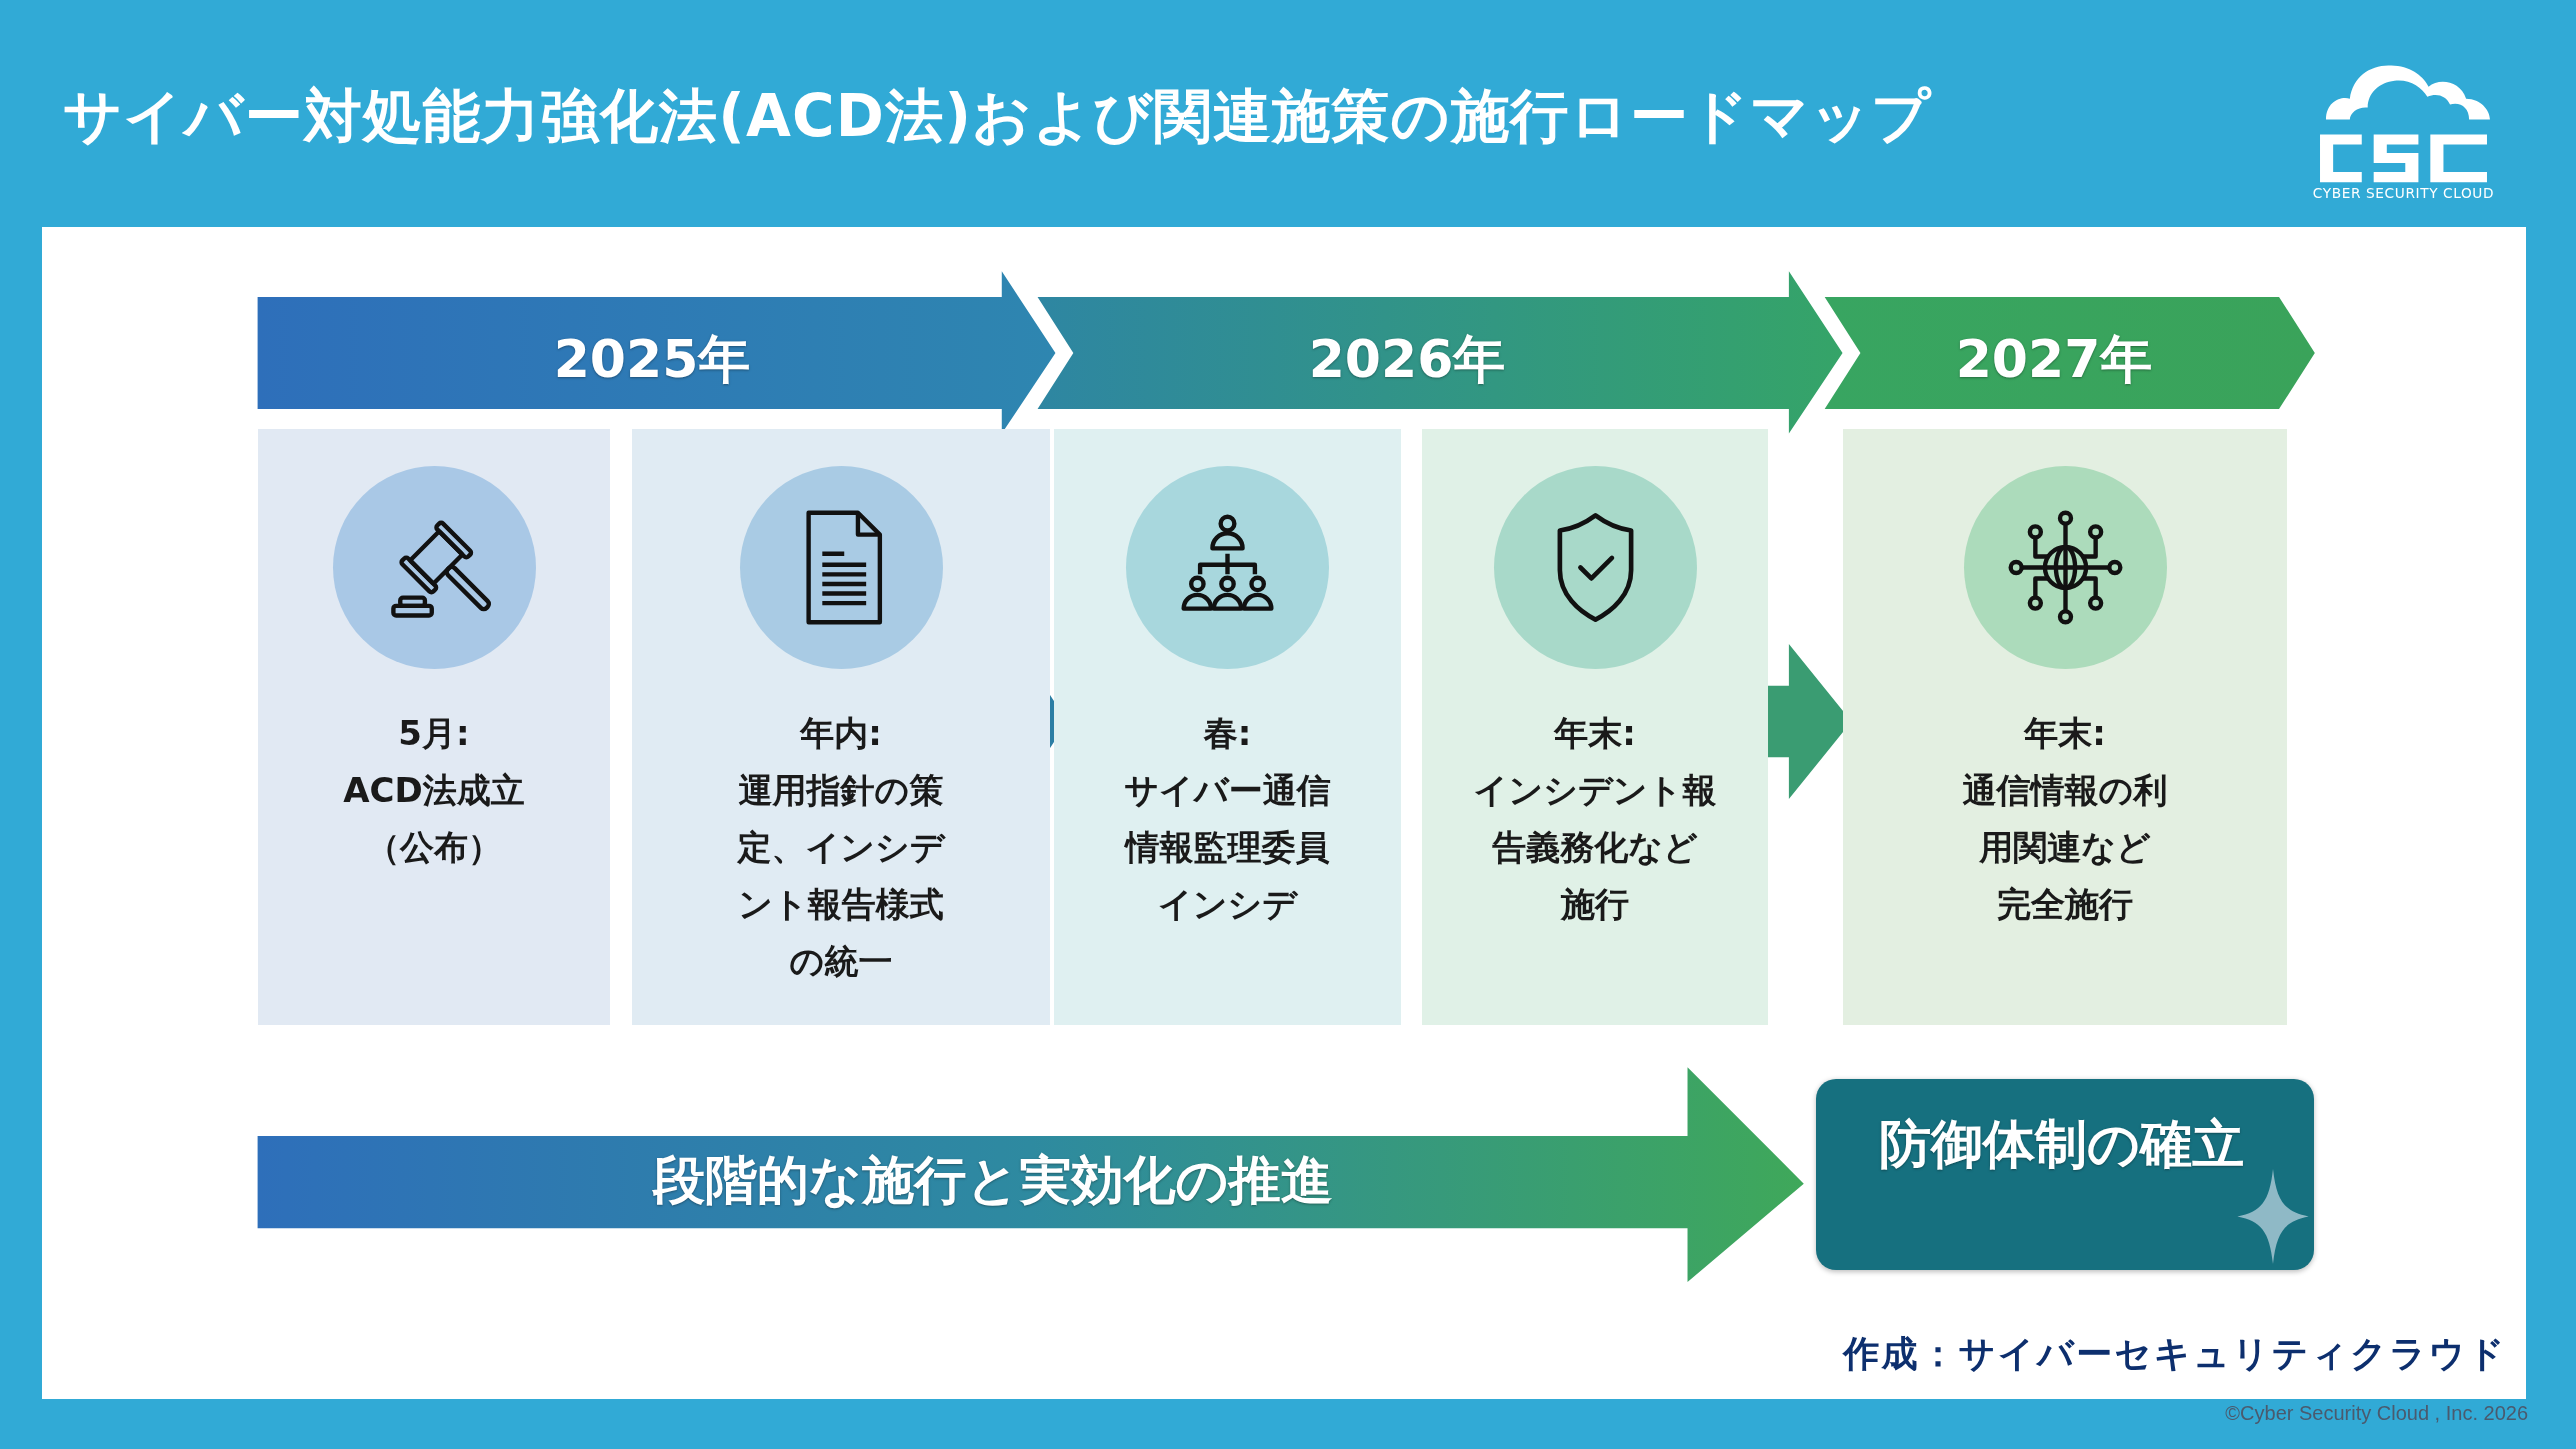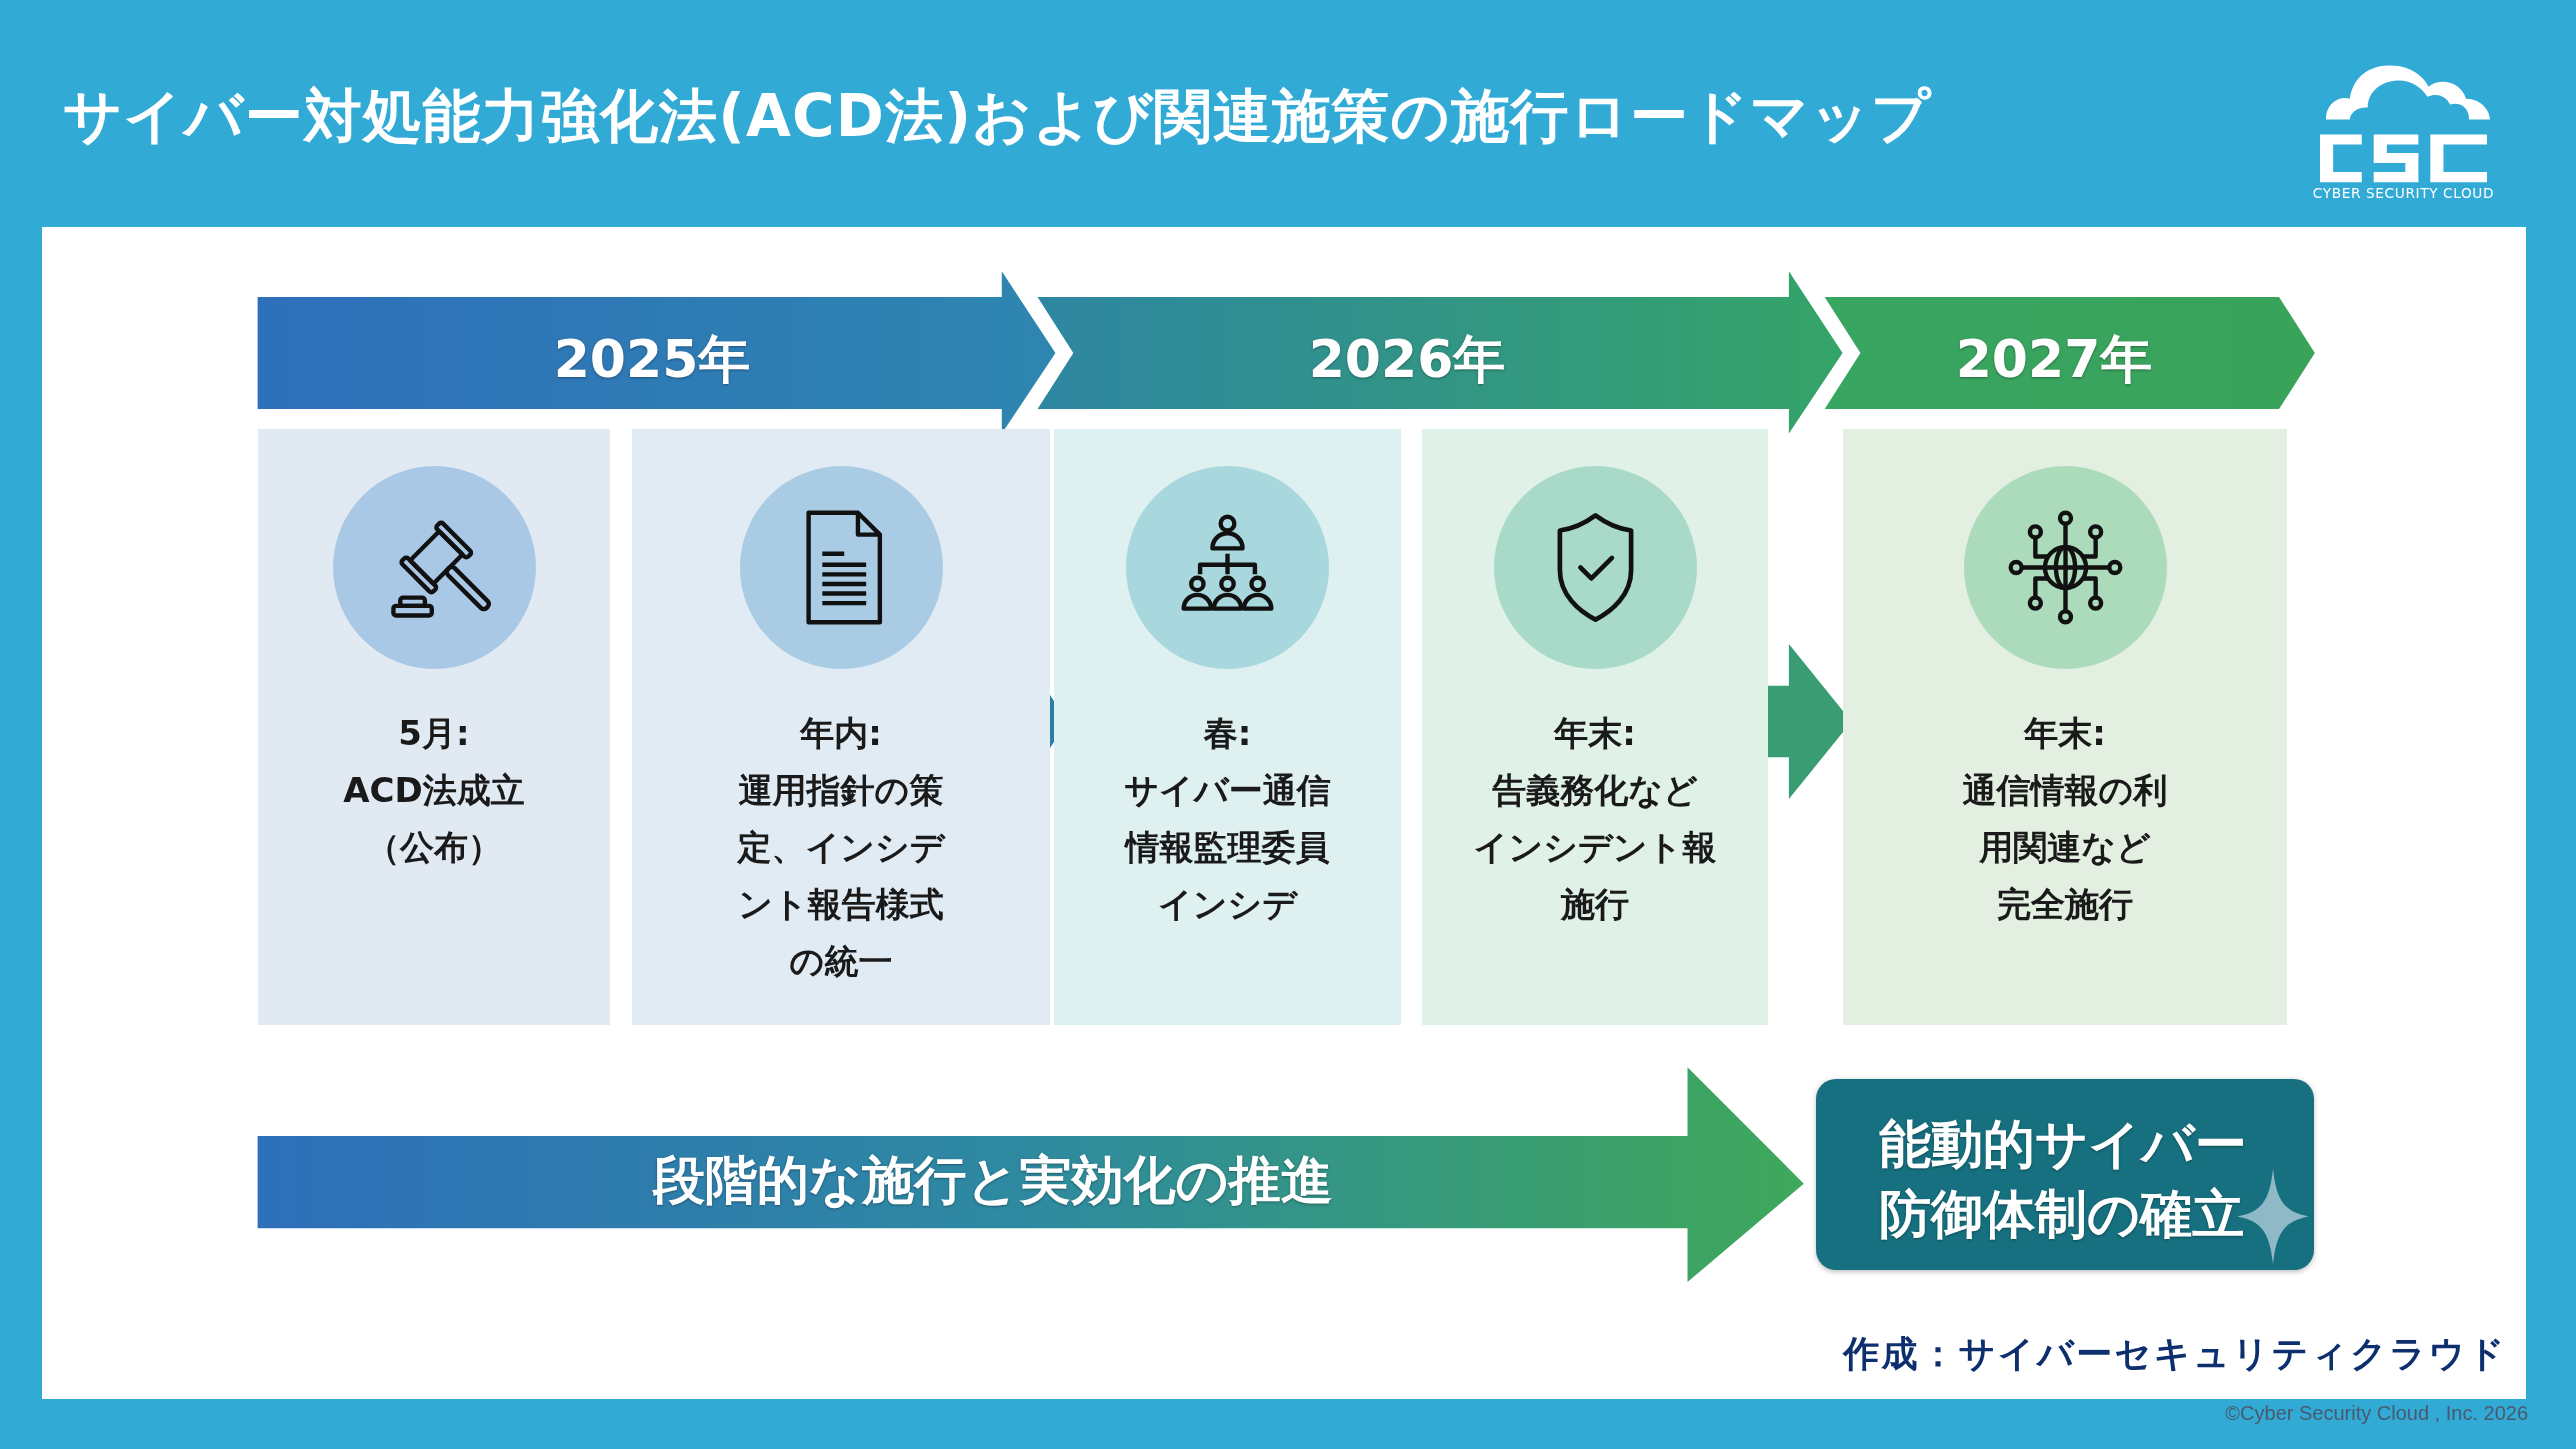--- a/index.html
+++ b/index.html
@@ -179,22 +179,22 @@
 
 <div class="card" id="card3" style="left: 1422px; width: 346px; background: rgb(224, 241, 231);">
   <div class="icon-circle" style="background: rgb(168, 217, 201);">
     <svg viewBox="0 0 100 100" fill="none" stroke="#111" stroke-width="3.4" stroke-linejoin="round" stroke-linecap="round">
       <path d="M50 12 C42 18 32 22 24 23 V52 C24 70 38 82 50 88 C62 82 76 70 76 52 V23 C68 22 58 18 50 12 Z"></path>
       <path d="M39 50 L47 58 L62 43"></path>
     </svg>
   </div>
   <div class="card-text">
     <div>年末:</div>
+    <div>インシデント報</div>
     <div>告義務化など</div>
-    <div>インシデント報</div>
     <div>施行</div>
   </div>
 </div>
 
 <div class="card" id="card4" style="left: 1843px; width: 444px; background: rgb(227, 239, 225);">
   <div class="icon-circle" style="background: rgb(172, 219, 187);">
     <svg viewBox="0 0 100 100" fill="none" stroke="#111" stroke-width="3.2" stroke-linejoin="round">
       <circle cx="50" cy="50" r="15"></circle>
       <ellipse cx="50" cy="50" rx="7" ry="15"></ellipse>
       <path d="M35 50 H65 M50 35 V65"></path>
@@ -215,21 +215,20 @@
     <div>通信情報の利</div>
     <div>用関連など</div>
     <div>完全施行</div>
   </div>
 </div>
 
 <div class="bottom-label">段階的な施行と実効化の推進</div>
 
 <div class="goal-box">
   <div class="goal-text">
-    <div>能動的サイバー</div>
     <div>防御体制の確立</div>
   </div>
   <svg class="sparkle" viewBox="0 0 120 160">
     <path d="M60 0 C66 55 80 72 120 80 C80 88 66 105 60 160 C54 105 40 88 0 80 C40 72 54 55 60 0 Z" fill="#8fb9c6"></path>
   </svg>
 </div>
 
 <div class="credit">作成：サイバーセキュリティクラウド</div>
 <div class="copyright">©Cyber Security Cloud , Inc. 2026</div>
 

